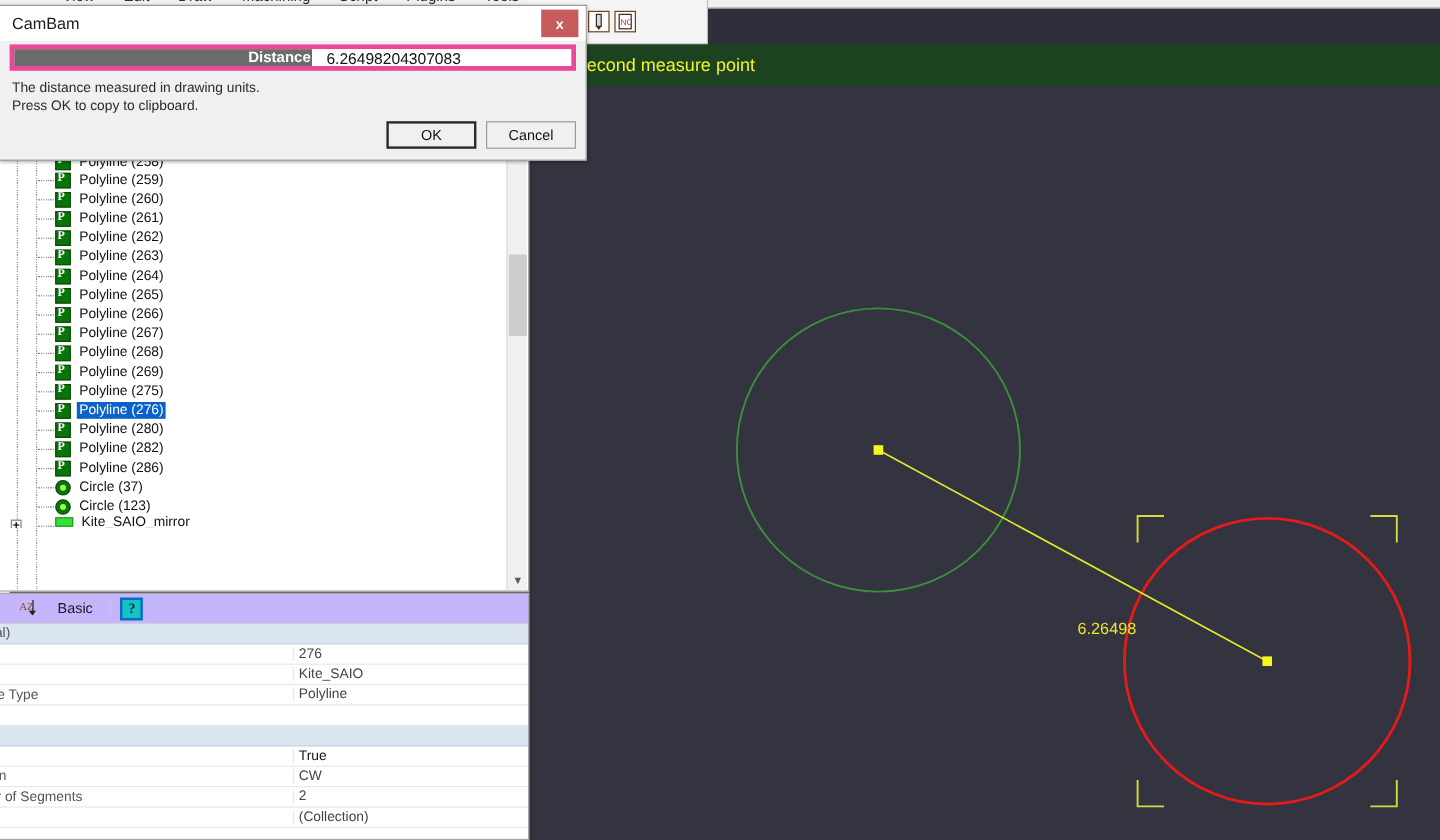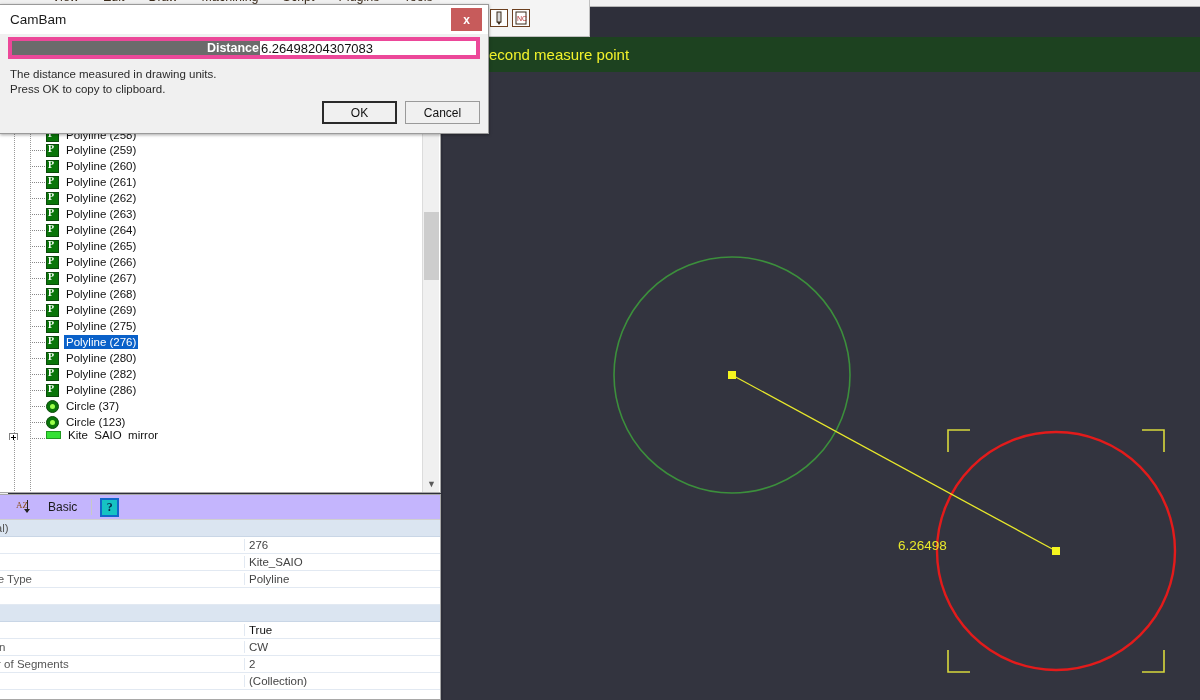--- a/index.html
+++ b/index.html
@@ -244,21 +244,21 @@
     border: 4px solid #ec4899;
   }
   .dlg-field .lbl {
     width: 248px; flex: 0 0 auto; background: #6b6b6b; color: #fff;
     font-weight: bold; font-size: 12.5px;
     display: flex; align-items: center; justify-content: flex-end;
     padding-right: 1px;
   }
   .dlg-field .inp {
     flex: 1 1 auto; background: #fff; color: #111;
-    font-size: 13px; display: flex; align-items: center; padding-left: 1px;
+    font-size: 13px; display: flex; align-items: center; padding-left: 12px;
   }
   .dlg-desc {
     margin: 8px 10px 14px 10px; font-size: 11.5px; color: #2a2a2a; line-height: 15px;
   }
   .dlg-buttons {
     position: absolute; right: 8px; bottom: 9px;
     display: flex; gap: 8px;
   }
   .btn {
     width: 75px; height: 23px; background: #f0f0f0;
@@ -334,21 +334,21 @@
         <path d="M699 358 L721 358 L721 380"></path>
         <path d="M505 578 L505 600 L527 600"></path>
         <path d="M721 578 L721 600 L699 600"></path>
       </g>
 
       <line x1="289" y1="303" x2="613" y2="479" stroke="#e8e82b" stroke-width="1.3"></line>
 
       <rect x="285" y="299" width="8" height="8" fill="#f5f51f"></rect>
       <rect x="609" y="475" width="8" height="8" fill="#f5f51f"></rect>
     </svg>
-    <div id="measure-label" style="position:absolute;left:455px;top:466px;color:#e8e82b;font-size:13.5px;
+    <div id="measure-label" style="position:absolute;left:455px;top:444px;color:#e8e82b;font-size:13.5px;
                 font-family:'Liberation Sans',sans-serif;">6.26498</div>
   </div>
 
   <div class="treepanel">
     <div class="treelist" id="treelist">
       <div class="rootguide"></div>
       <div class="rootguide2"></div>
     <div class="trow clip-top">
           <span class="ico-poly"></span>
           <span class="tlabel">Polyline (258)</span>

